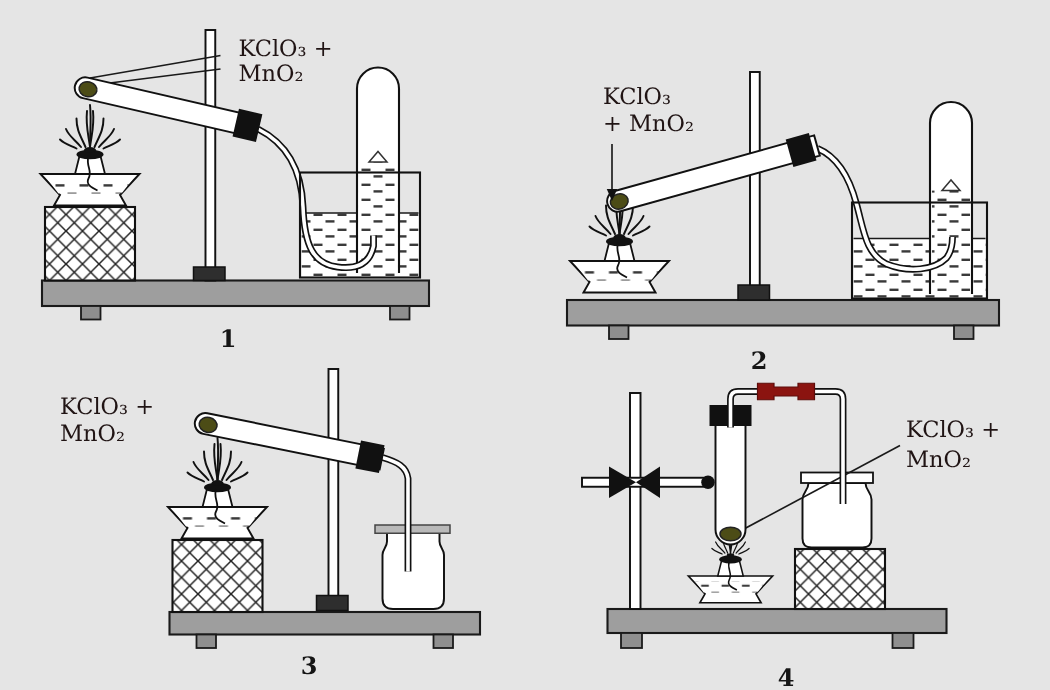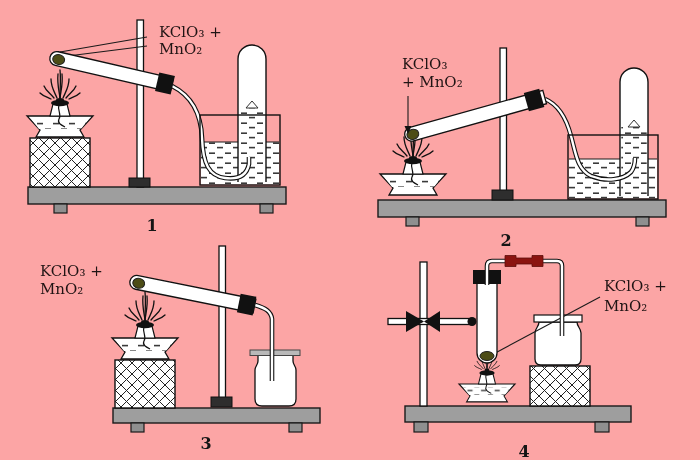--- a/index.html
+++ b/index.html
@@ -1,16 +1,16 @@
 <!DOCTYPE html>
 <html><head>
 <meta charset="utf-8">
 <style>
   html,body{margin:0;padding:0;background:#fff;}
-  #stage{position:relative;width:700px;height:460px;background:#fca5a5;overflow:hidden;
+  #stage{position:relative;width:700px;height:460px;background:#e5e5e5;overflow:hidden;
          font-family:"DejaVu Serif","Liberation Serif",serif;}
   svg{position:absolute;left:0;top:0;}
   .thin{stroke:#1a1a1a;fill:none;stroke-width:1.1;}
   .glass-outer{stroke:#111;fill:none;stroke-width:4.6;}
   .glass-inner{stroke:#fff;fill:none;stroke-width:2.4;}
   .bench{fill:#9e9e9e;stroke:#1a1a1a;stroke-width:1.4;}
   .foot{fill:#8f8f8f;stroke:#1a1a1a;stroke-width:1.2;}
   .rod{fill:#fff;stroke:#111;stroke-width:1.3;}
   .rodbase{fill:#2e2e2e;stroke:#111;stroke-width:1;}
   .stopper{fill:#111;}

